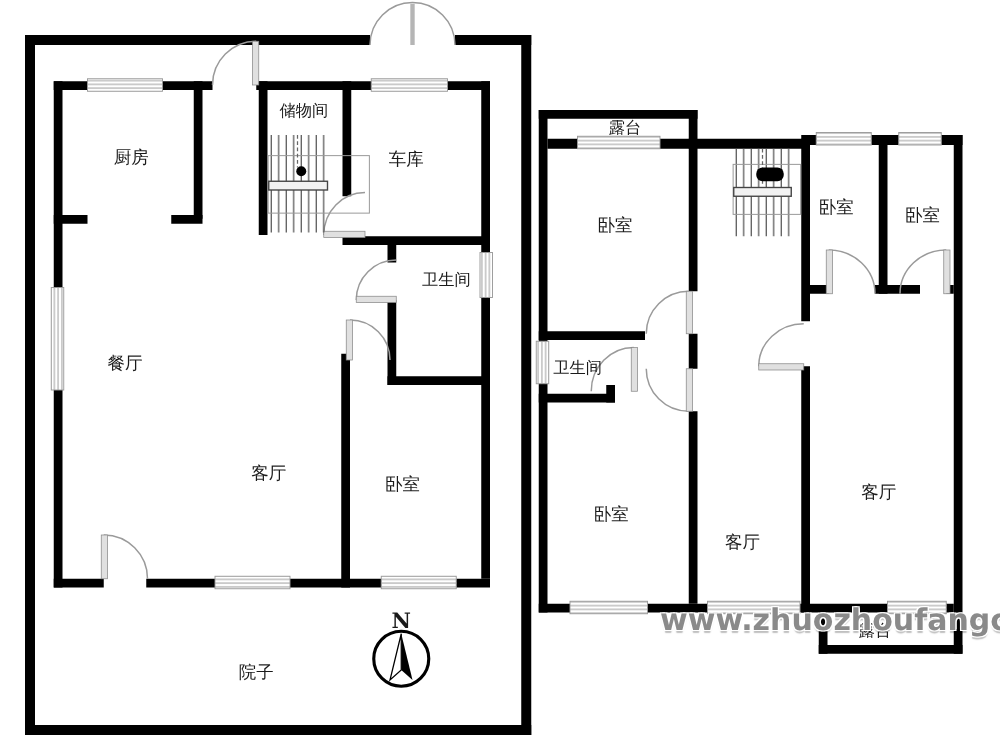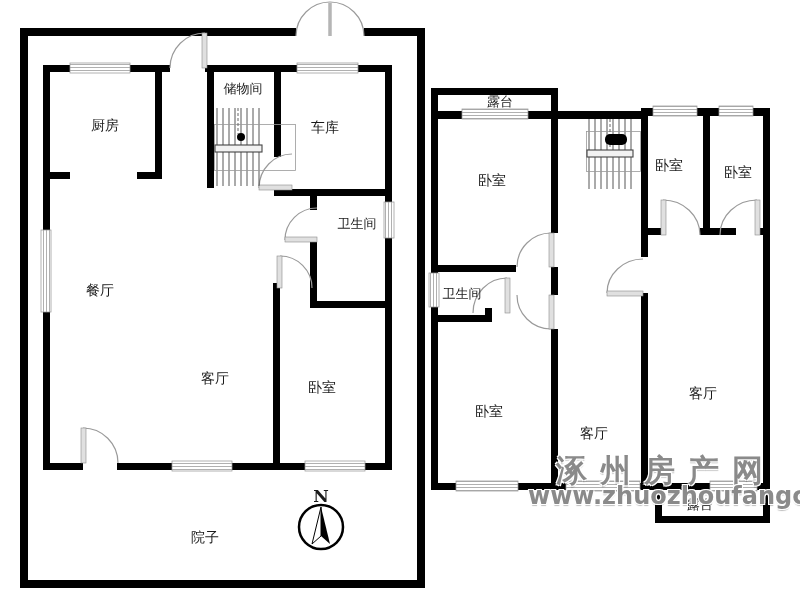--- a/index.html
+++ b/index.html
@@ -191,16 +191,15 @@
     <text x="489" y="416" text-anchor="middle">卧室</text>
     <text x="594" y="438" text-anchor="middle">客厅</text>
     <text x="669" y="170" text-anchor="middle">卧室</text>
     <text x="738" y="177" text-anchor="middle">卧室</text>
     <text x="703" y="398" text-anchor="middle">客厅</text>
     <text x="700" y="509" text-anchor="middle" class="small">露台</text>
   </g>
 </svg>
 
 
-<div class="wm wm1">涿州房产网</div>
 <div class="wm wm2">www.zhuozhoufangchan.com</div>
 
 </div>
 
 </body></html>

